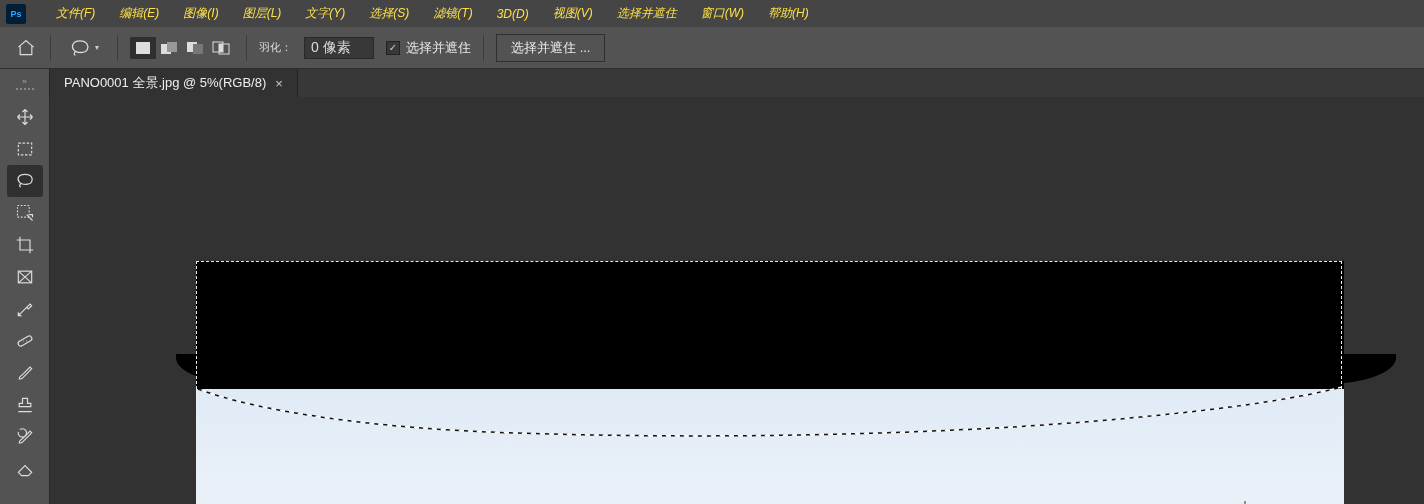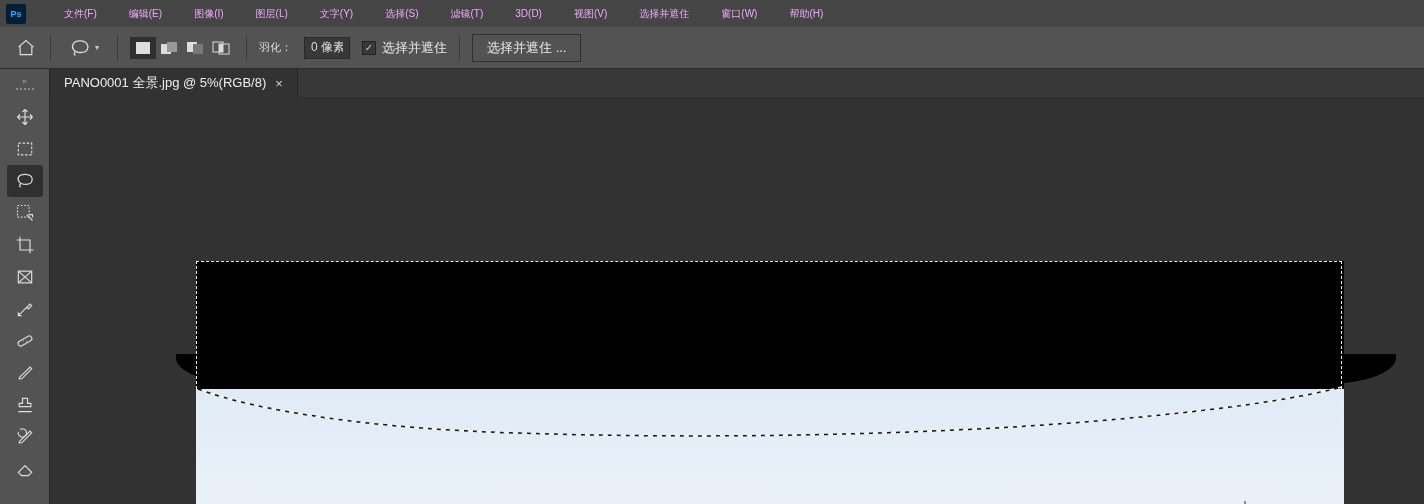--- a/index.html
+++ b/index.html
@@ -1,34 +1,34 @@
 <!DOCTYPE html>
 <html><head>
 <meta charset="utf-8">
 <style>
   * { margin: 0; padding: 0; box-sizing: border-box; font-family: "Microsoft YaHei", "Segoe UI", sans-serif; }
   body { background: #323232; color: #e8e8e8; font-size: 13px; width: 1424px; height: 504px; overflow: hidden; position: relative; }
   
   
-  .menubar { height: 27px; background: #454545; display: flex; align-items: center; padding-left: 6px; gap: 12px; }
+  .menubar { height: 27px; background: #454545; display: flex; align-items: center; padding-left: 6px; gap: 4px; }
   .ps-logo { width: 20px; height: 20px; background: #001e36; color: #31a8ff; font-size: 9px; font-weight: bold; display:flex; align-items:center; justify-content:center; margin-right: 16px; border-radius:2px; }
-  .menu-item { padding: 4px 10px; color: #f0abfc; cursor: default; font-size: 10px; }
+  .menu-item { padding: 4px 10px; color: #fde047; cursor: default; font-size: 12px; font-style: italic; }
   
   
   .optionsbar { height: 42px; background: #535353; display: flex; align-items: center; padding: 0 14px; gap: 12px; border-bottom: 1px solid #2e2e2e; }
   .home-btn { width:24px; height:24px; display:flex; align-items:center; justify-content:center; }
   .tool-preview { display:flex; align-items:center; gap:4px; padding:2px 6px; }
   .lasso-shape { width:22px; height:18px; }
   .chev { font-size:8px; color:#ccc; }
   .sep { width:1px; height:26px; background:#3c3c3c; }
   .sel-mode { display:flex; gap:0; }
   .sel-btn { width:26px; height:22px; display:flex; align-items:center; justify-content:center; background:#535353; }
   .sel-btn.active { background:#2f2f2f; }
   .opt-label { color:#ddd; font-size:11px; }
-  .opt-input { width:46px; height:22px; background:#383838; border:1px solid #2a2a2a; color:#ddd; padding:0 6px; font-size:12px; }
+  .opt-input { width:70px; height:22px; background:#383838; border:1px solid #2a2a2a; color:#ddd; padding:0 6px; font-size:14px; }
   .opt-check { display:flex; align-items:center; gap:6px; }
   .chkbox { width:14px; height:14px; background:#383838; border:1px solid #222; display:flex; align-items:center; justify-content:center; color:#ccc; font-size:10px; }
   .opt-btn { padding:4px 14px; background:#535353; border:1px solid #303030; color:#eaeaea; font-size:13px; }
   
   
   .tabrow { height: 28px; background: #383838; display:flex; align-items: stretch; }
   .tab-handle { width:50px; height:28px; display:flex; align-items:flex-start; justify-content:center; color:#aaa; font-size:10px; padding-top:2px; background:#535353; border-right:1px solid #242424; flex-direction:column; gap:1px;}
   .tab-handle .chevsmall { font-size:8px; line-height:6px; align-self:center;}
   .tab-handle .grips { display:flex; gap:2px; align-self:center; margin-top:2px;}
   .tab-handle .grips i { width:2px; height:2px; background:#888; display:block;}

